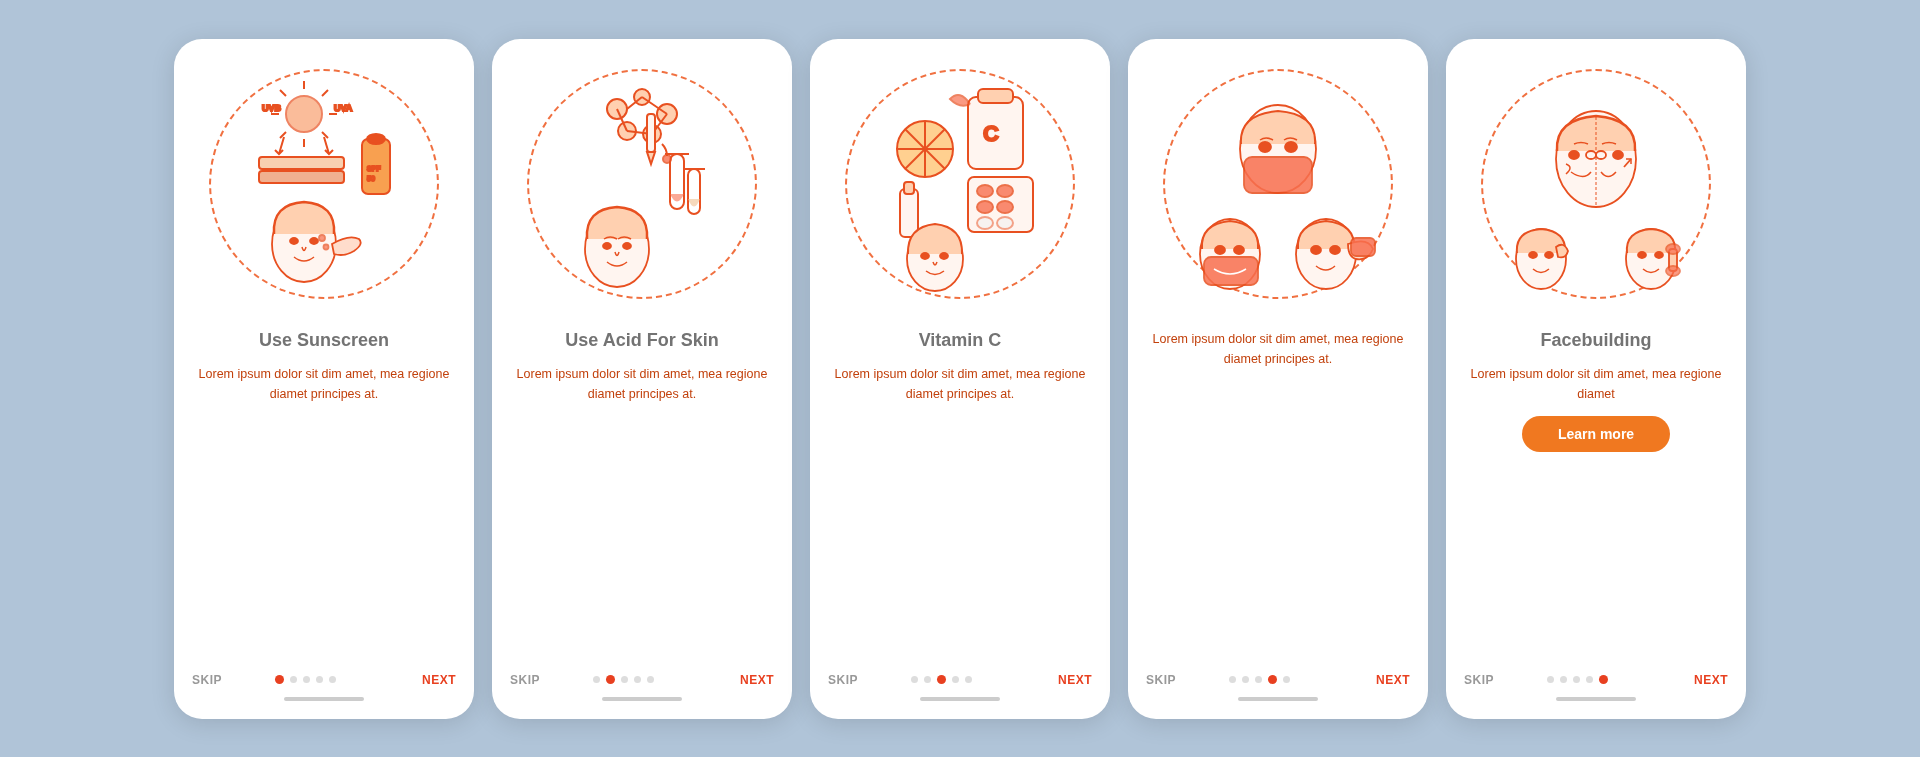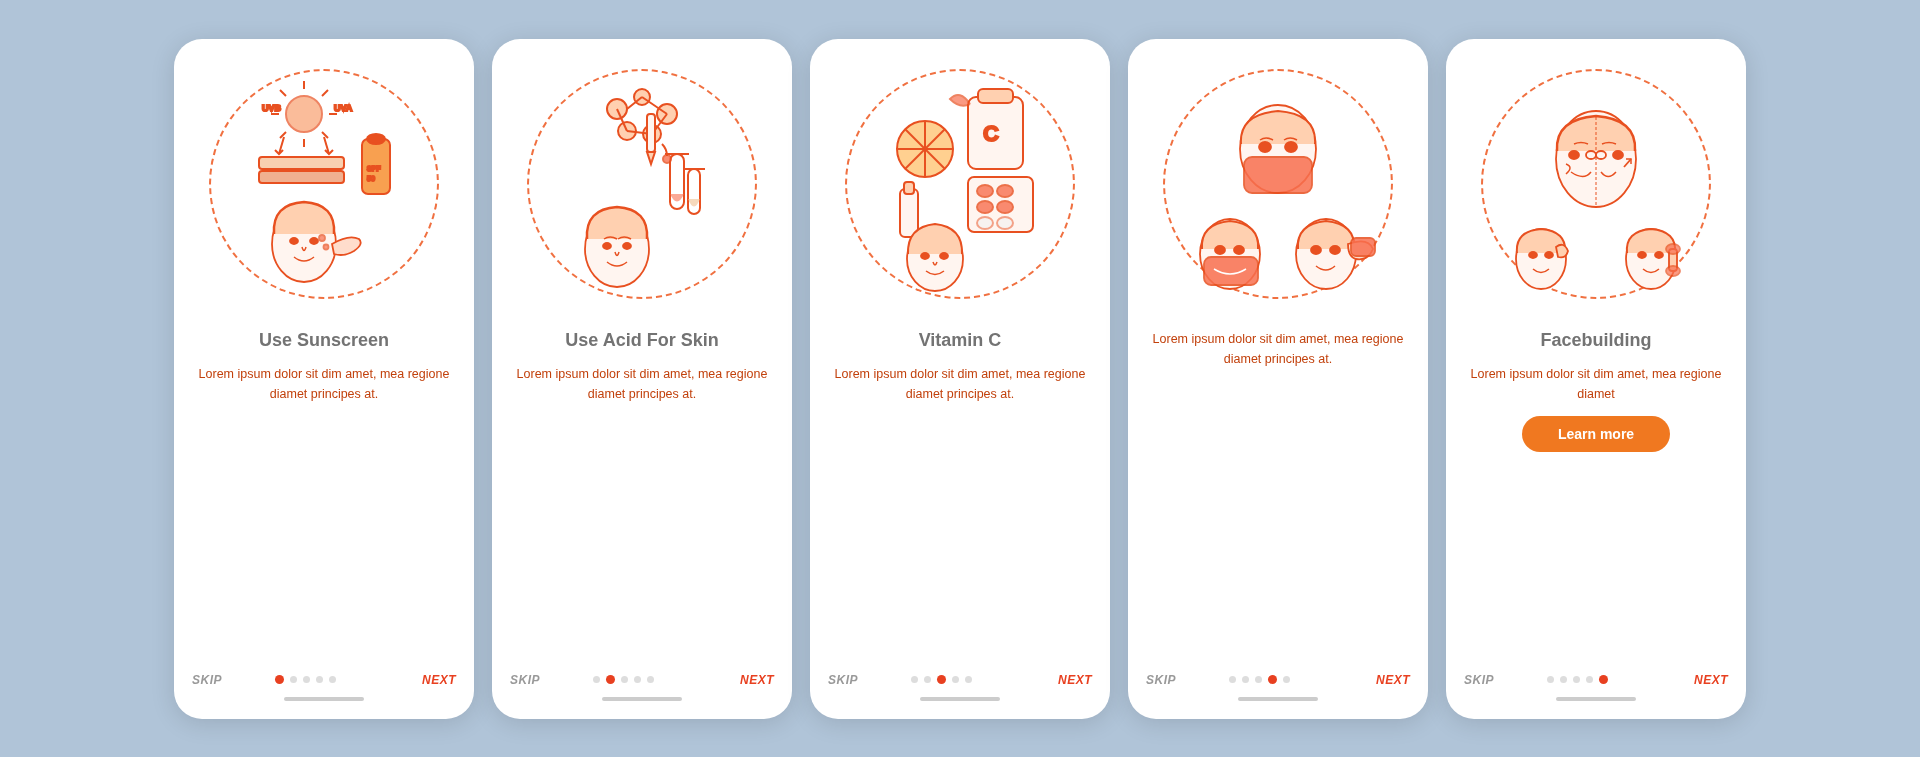--- a/index.html
+++ b/index.html
@@ -104,21 +104,20 @@
       margin-bottom: 8px;
     }
 
     .nav-bar {
       width: 100%;
       padding: 10px 18px 0 18px;
       display: flex;
       align-items: center;
       justify-content: space-between;
       margin-top: auto;
-      font-style: italic;
     }
 
     .nav-skip {
       font-size: 12px;
       font-weight: 600;
       color: #999;
       letter-spacing: 0.5px;
     }
 
     .nav-next {

